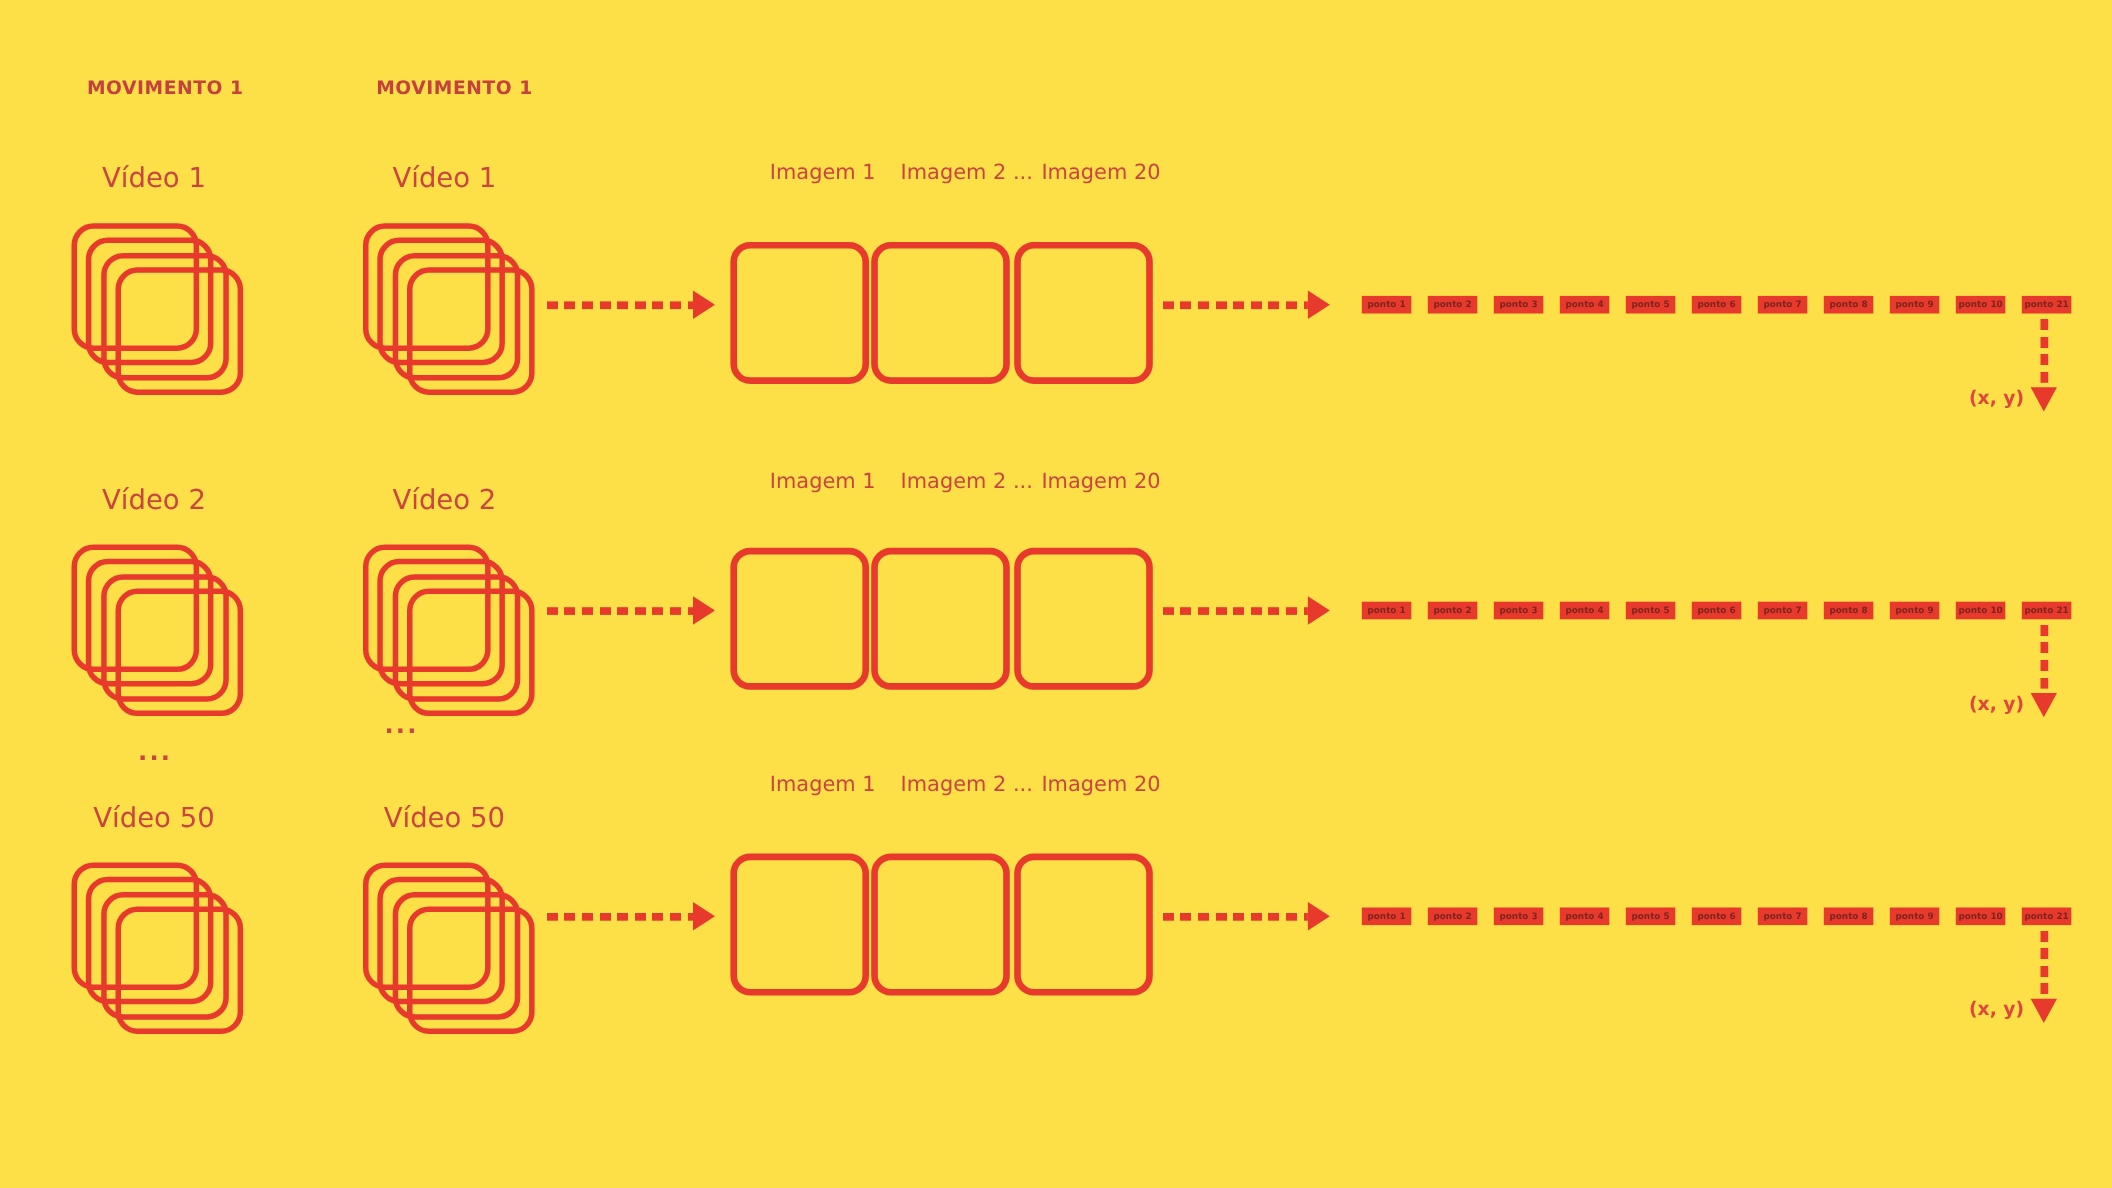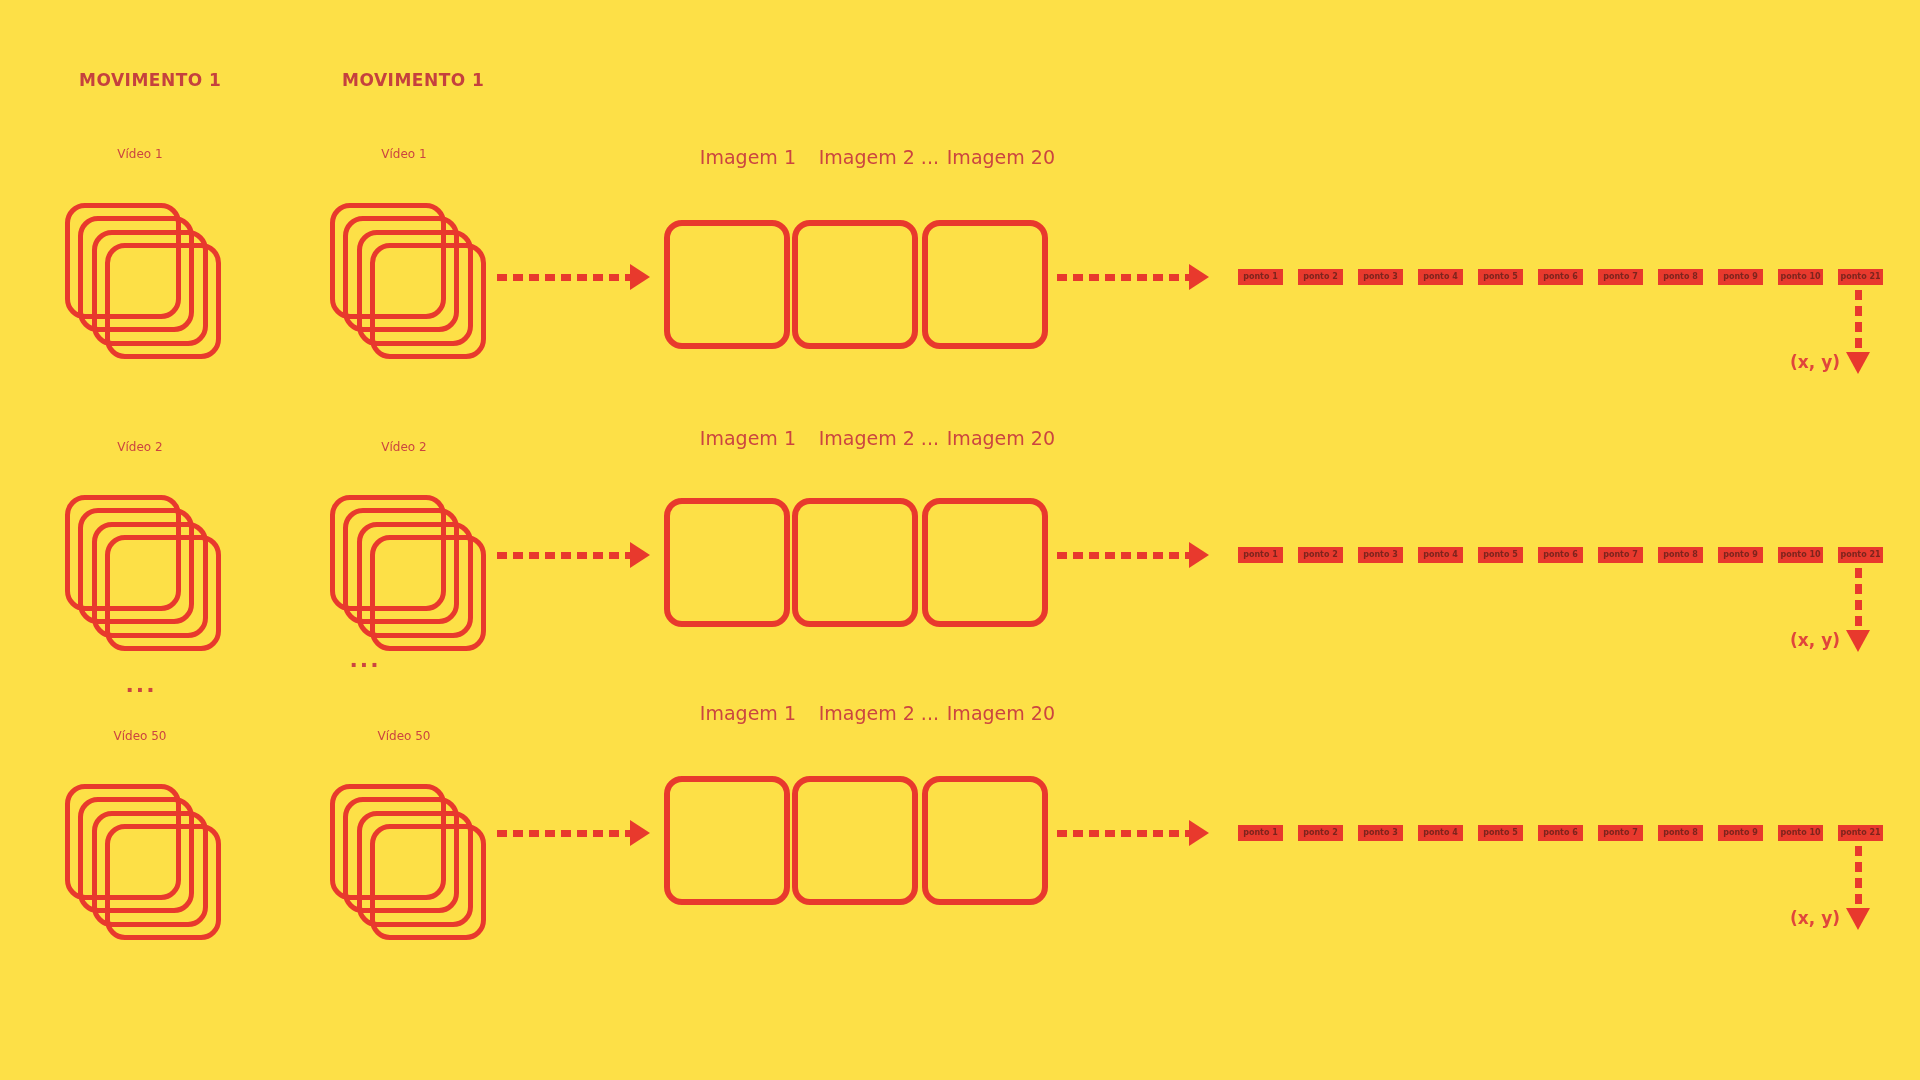--- a/index.html
+++ b/index.html
@@ -1,19 +1,19 @@
 <!DOCTYPE html>
 <html><head>
 <meta charset="utf-8">
 <style>
   html,body{margin:0;padding:0;background:#000;}
   #canvas{position:relative;width:1920px;height:1080px;background:#fde047;overflow:hidden;
           font-family:"DejaVu Sans","Liberation Sans",sans-serif;}
   .header{position:absolute;color:#c5413e;font-size:17px;font-weight:bold;letter-spacing:.5px;}
-  .vlabel{position:absolute;width:150px;text-align:center;color:#cb4540;font-size:12px;}
+  .vlabel{position:absolute;width:150px;text-align:center;color:#cb4540;font-size:25px;}
   .ilabel{position:absolute;width:150px;text-align:right;color:#cb4540;font-size:19px;}
   .stack{position:absolute;width:148px;height:148px;}
   .frame{position:absolute;width:106px;height:106px;border:5px solid #e8392d;border-radius:20px;background:transparent;}
   .box{position:absolute;width:114px;height:117px;border:6px solid #e8392d;border-radius:18px;background:transparent;}
   .hdash{position:absolute;height:7px;background:repeating-linear-gradient(90deg,#e8392d 0 10px,transparent 10px 16px);}
   .hhead{position:absolute;width:0;height:0;border-top:13px solid transparent;border-bottom:13px solid transparent;border-left:20px solid #e8392d;}
   .bar{position:absolute;display:flex;gap:15px;}
   .ponto{width:45px;height:16px;background:#e8392d;color:#7d241d;font-size:8px;line-height:16px;
          text-align:center;font-weight:bold;overflow:hidden;white-space:nowrap;}
   .vdash{position:absolute;width:7px;background:repeating-linear-gradient(180deg,#e8392d 0 10px,transparent 10px 16px);}

